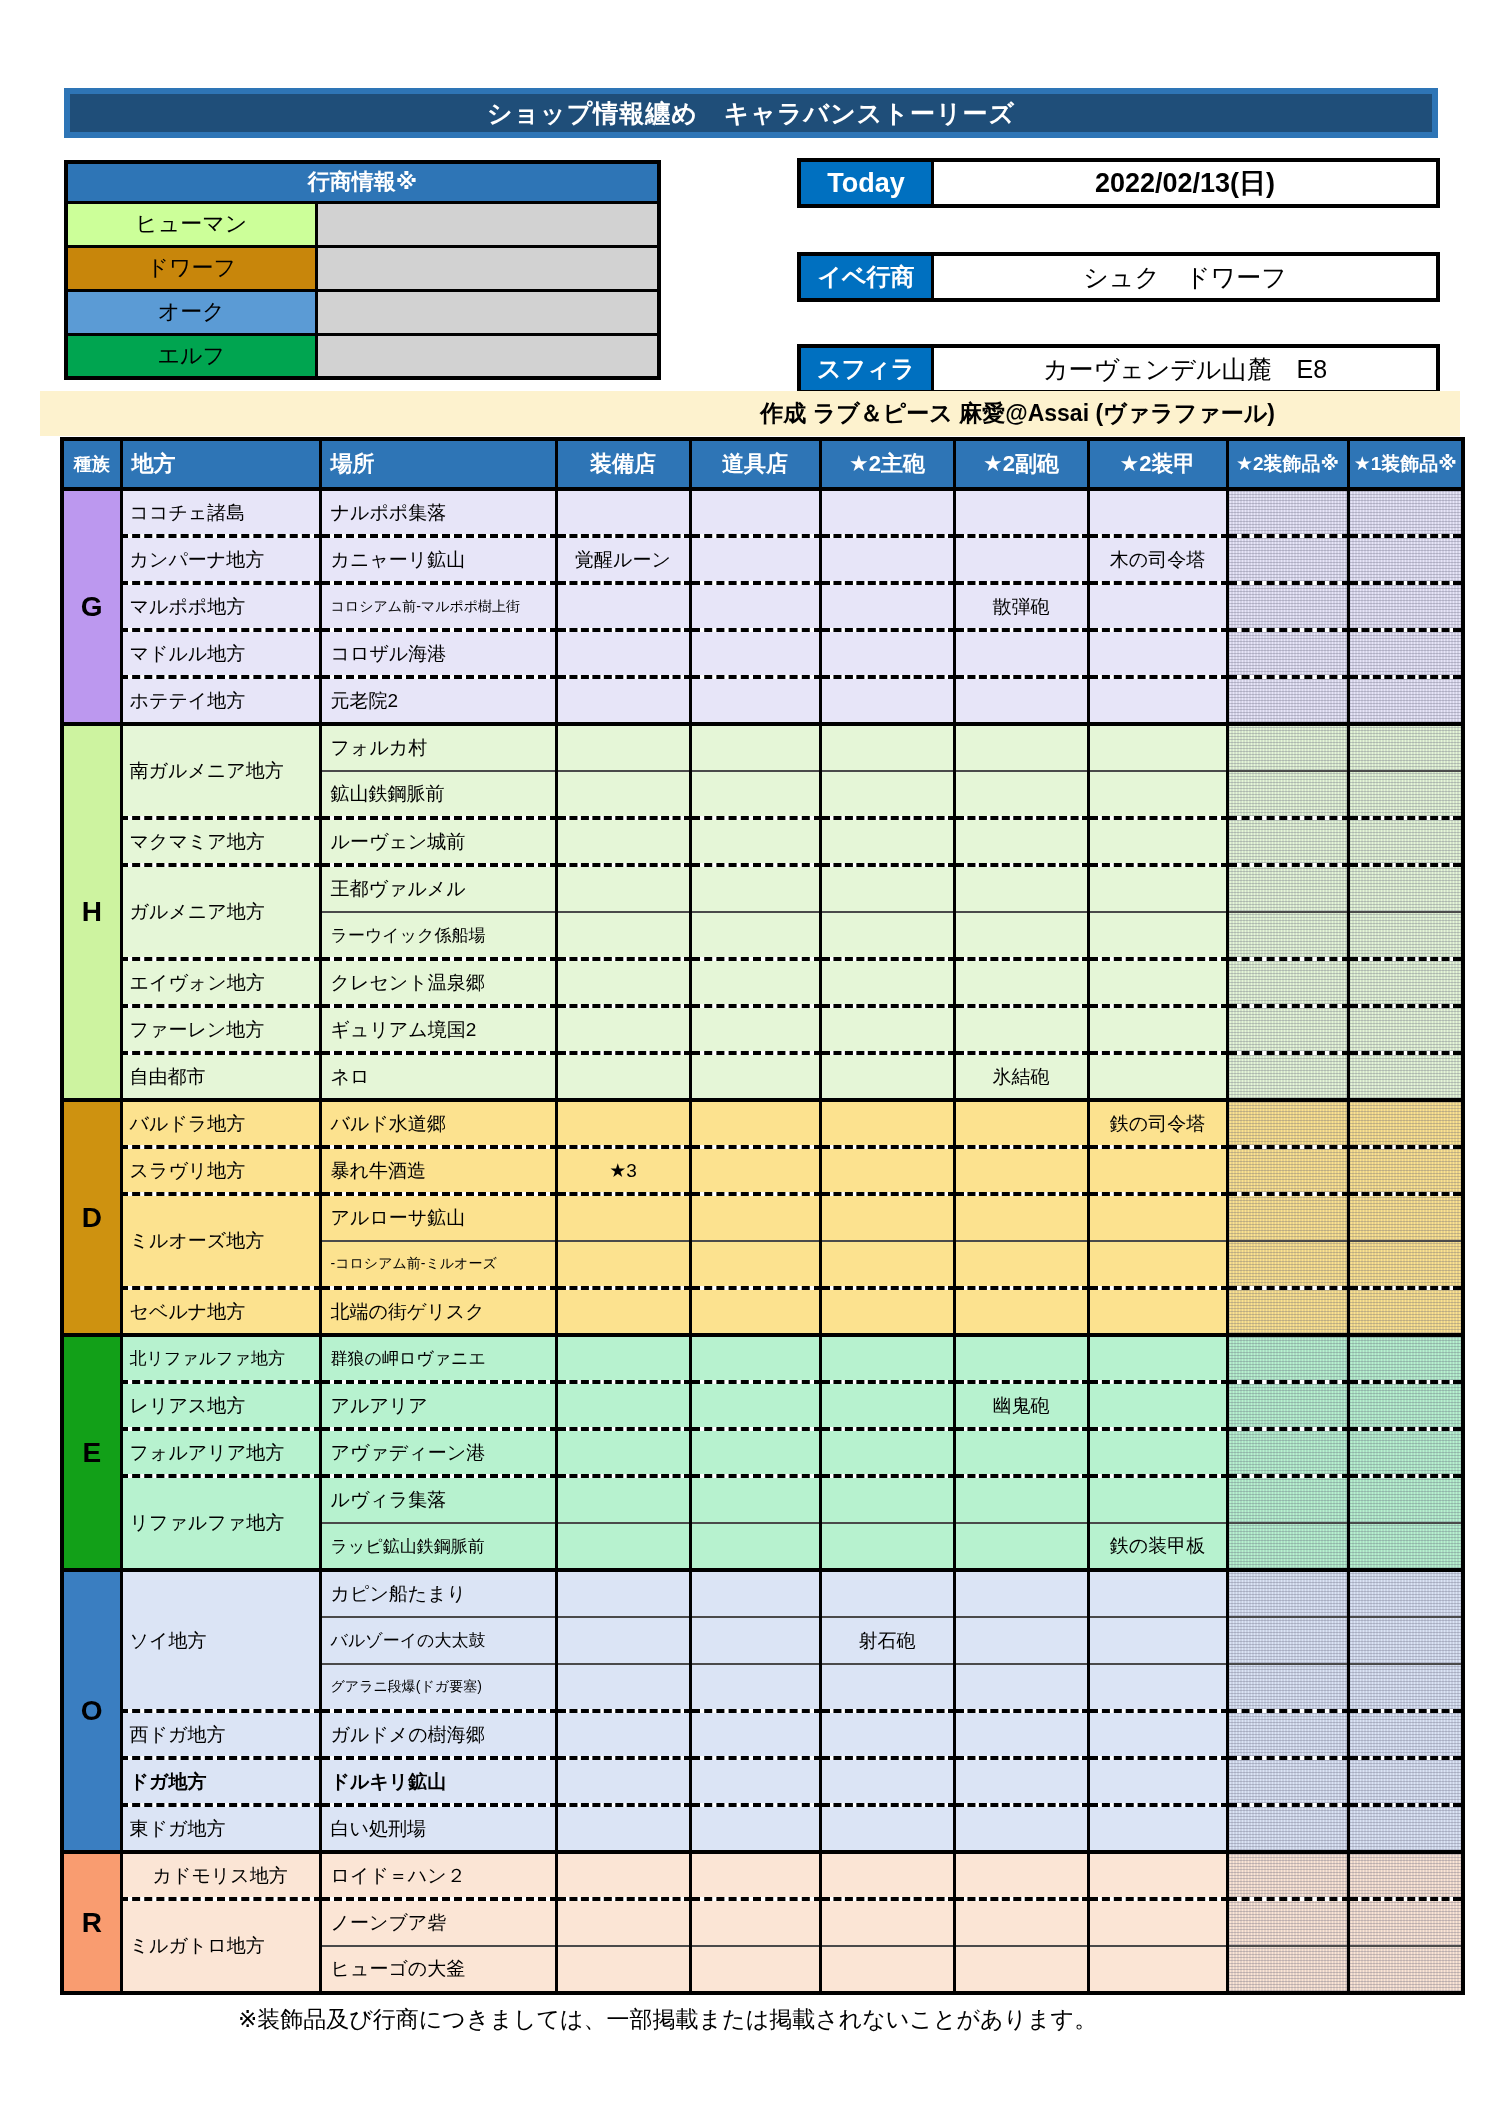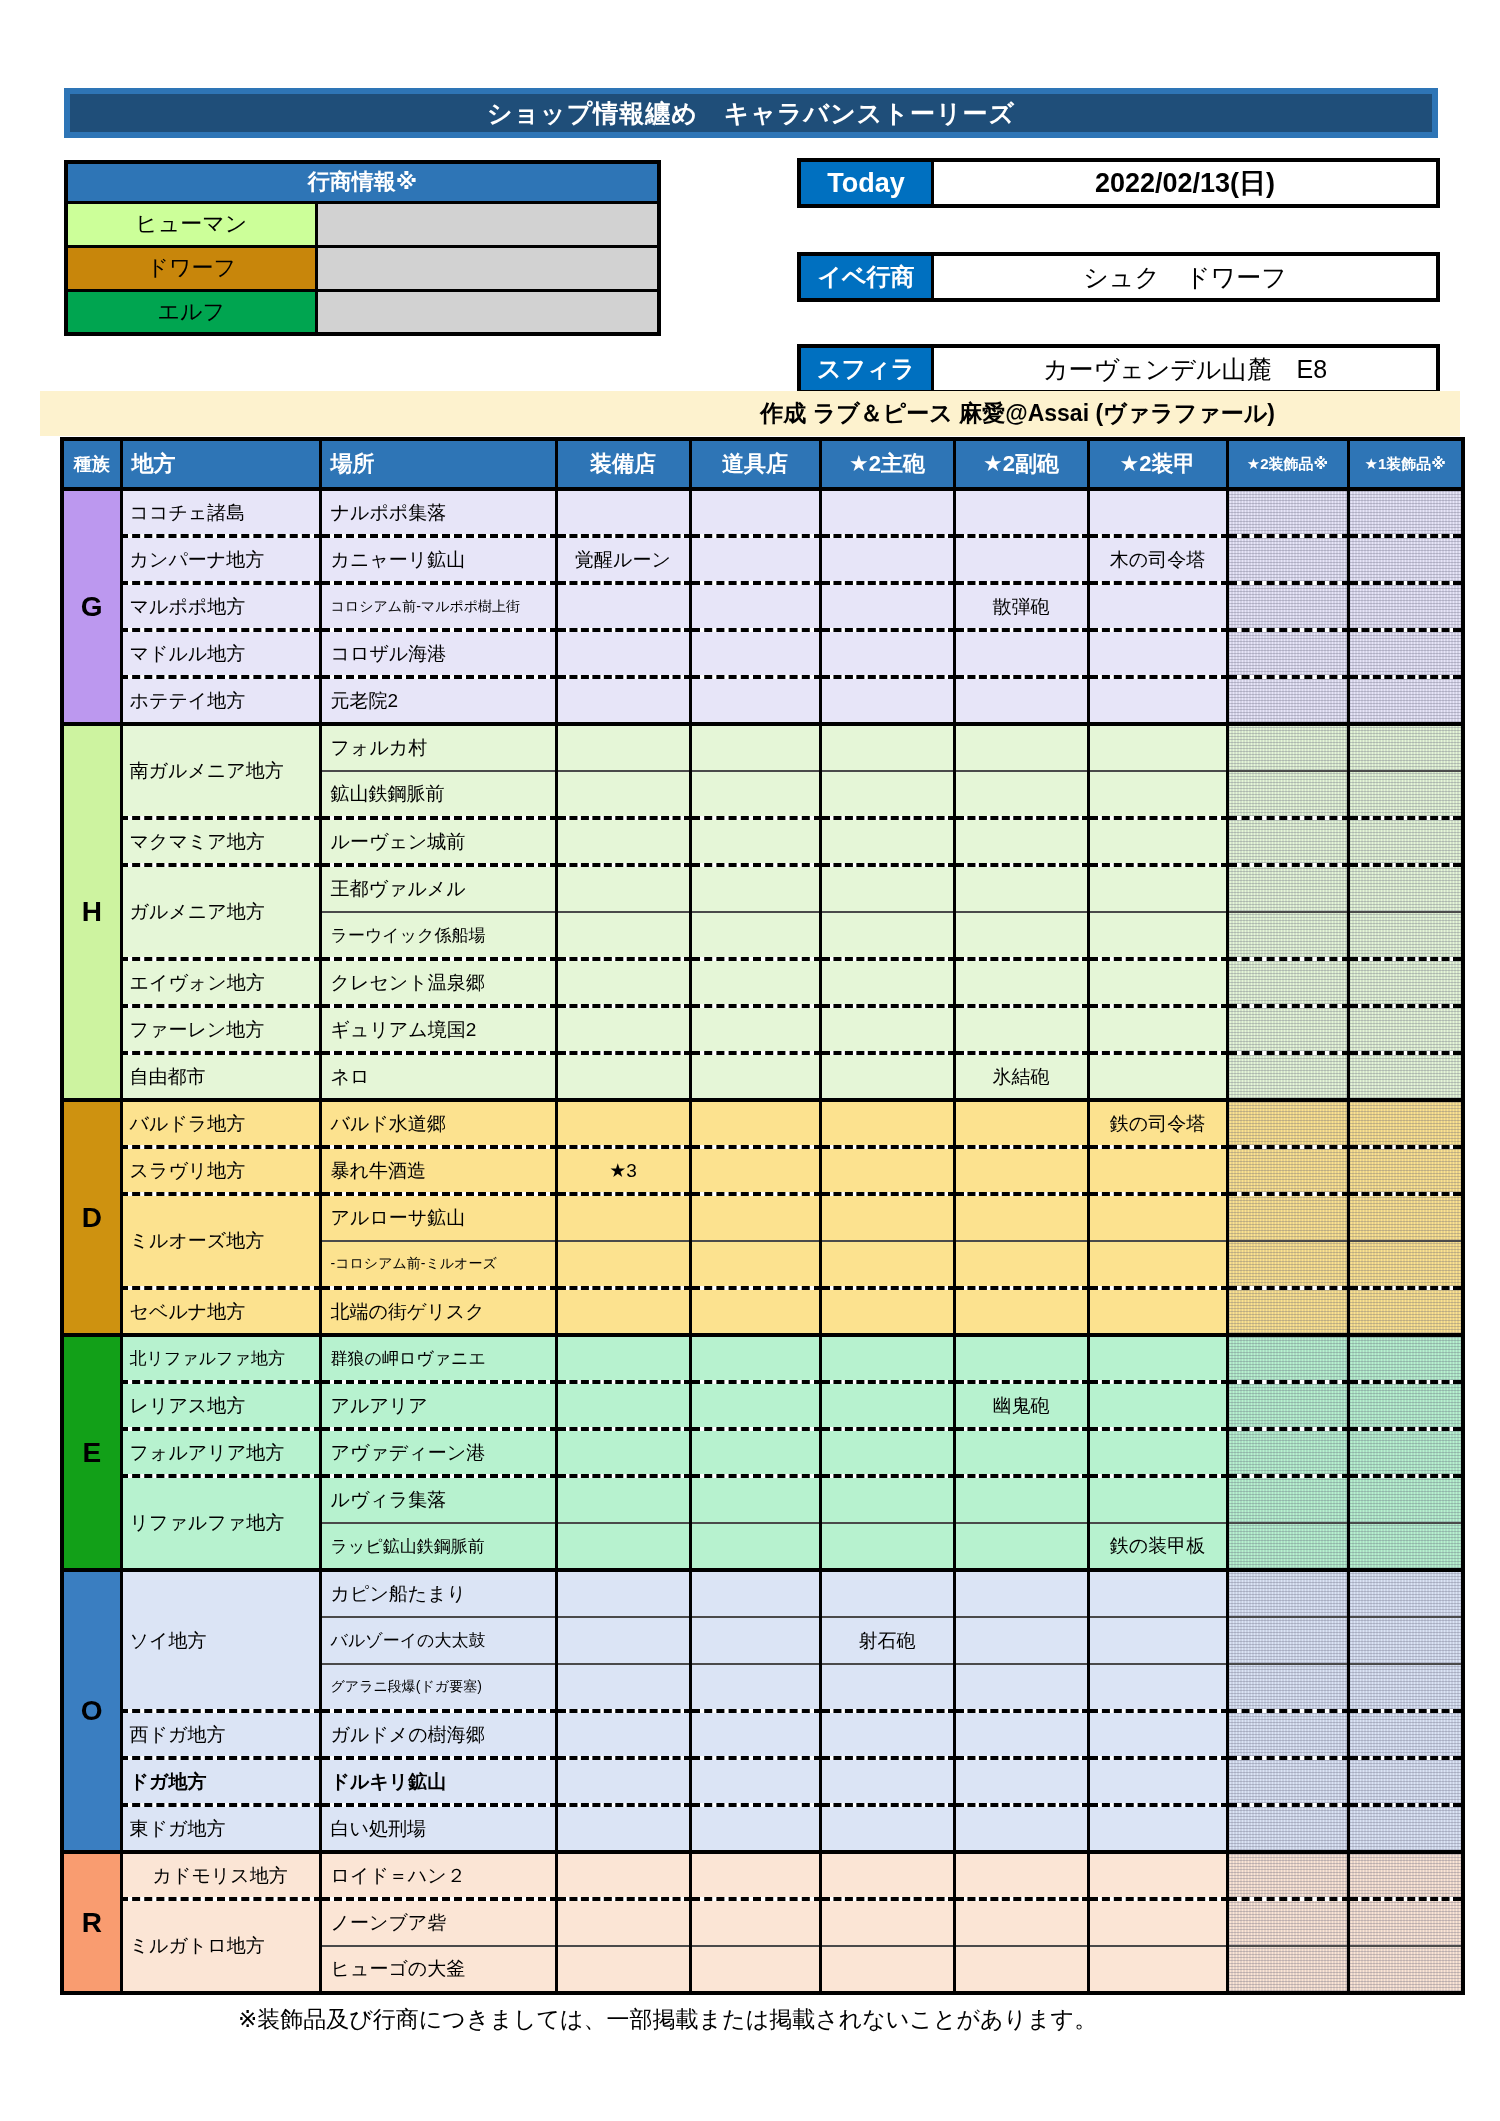--- a/index.html
+++ b/index.html
@@ -83,21 +83,21 @@
   }
   .main-table th {
     background: #2E75B6; color: #fff;
     border-left: 3px solid #000; border-right: 3px solid #000;
     border-bottom: 3px solid #000;
     height: 50px; font-size: 22px; font-weight: bold;
     text-align: center; overflow: hidden; white-space: nowrap;
   }
   .main-table th.h0 { font-size: 18px; }
   .main-table th.h1, .main-table th.h2 { text-align: left; padding-left: 9px; }
-  .main-table th.h8, .main-table th.h9 { font-size: 15px; }
+  .main-table th.h8, .main-table th.h9 { font-size: 19px; }
   .main-table td {
     border-left: 3px solid #000; border-right: 3px solid #000;
     height: 47px; overflow: hidden; white-space: nowrap;
   }
   .species-cell { font-size: 28px; font-weight: bold; text-align: center; }
   .region-cell  { padding-left: 7px;  font-size: 19px; }
   .place-cell   { padding-left: 9px;  font-size: 19px; }
   .data-cell    { text-align: center; font-size: 19px; }
   tr.sep-species td { border-top: 4px solid #000; }
   tr.sep-region  td { border-top: 4px dashed #000; }
@@ -129,20 +129,24 @@
         <th colspan="2">行商情報※</th>
       </tr>
     </thead>
     <tbody id="trader-body">
         <tr>
           <td class="race-name" style="background: rgb(204, 255, 153);">ヒューマン</td>
           <td class="race-value"></td>
         </tr>
         <tr>
           <td class="race-name" style="background: rgb(200, 134, 11);">ドワーフ</td>
+          <td class="race-value"></td>
+        </tr>
+        <tr>
+          <td class="race-name" style="background: rgb(91, 155, 213);">オーク</td>
           <td class="race-value"></td>
         </tr>
         <tr>
           <td class="race-name" style="background: rgb(0, 165, 80);">エルフ</td>
           <td class="race-value"></td>
         </tr>
       </tbody>
   </table>
 
   <div class="info-box" id="today-box">

